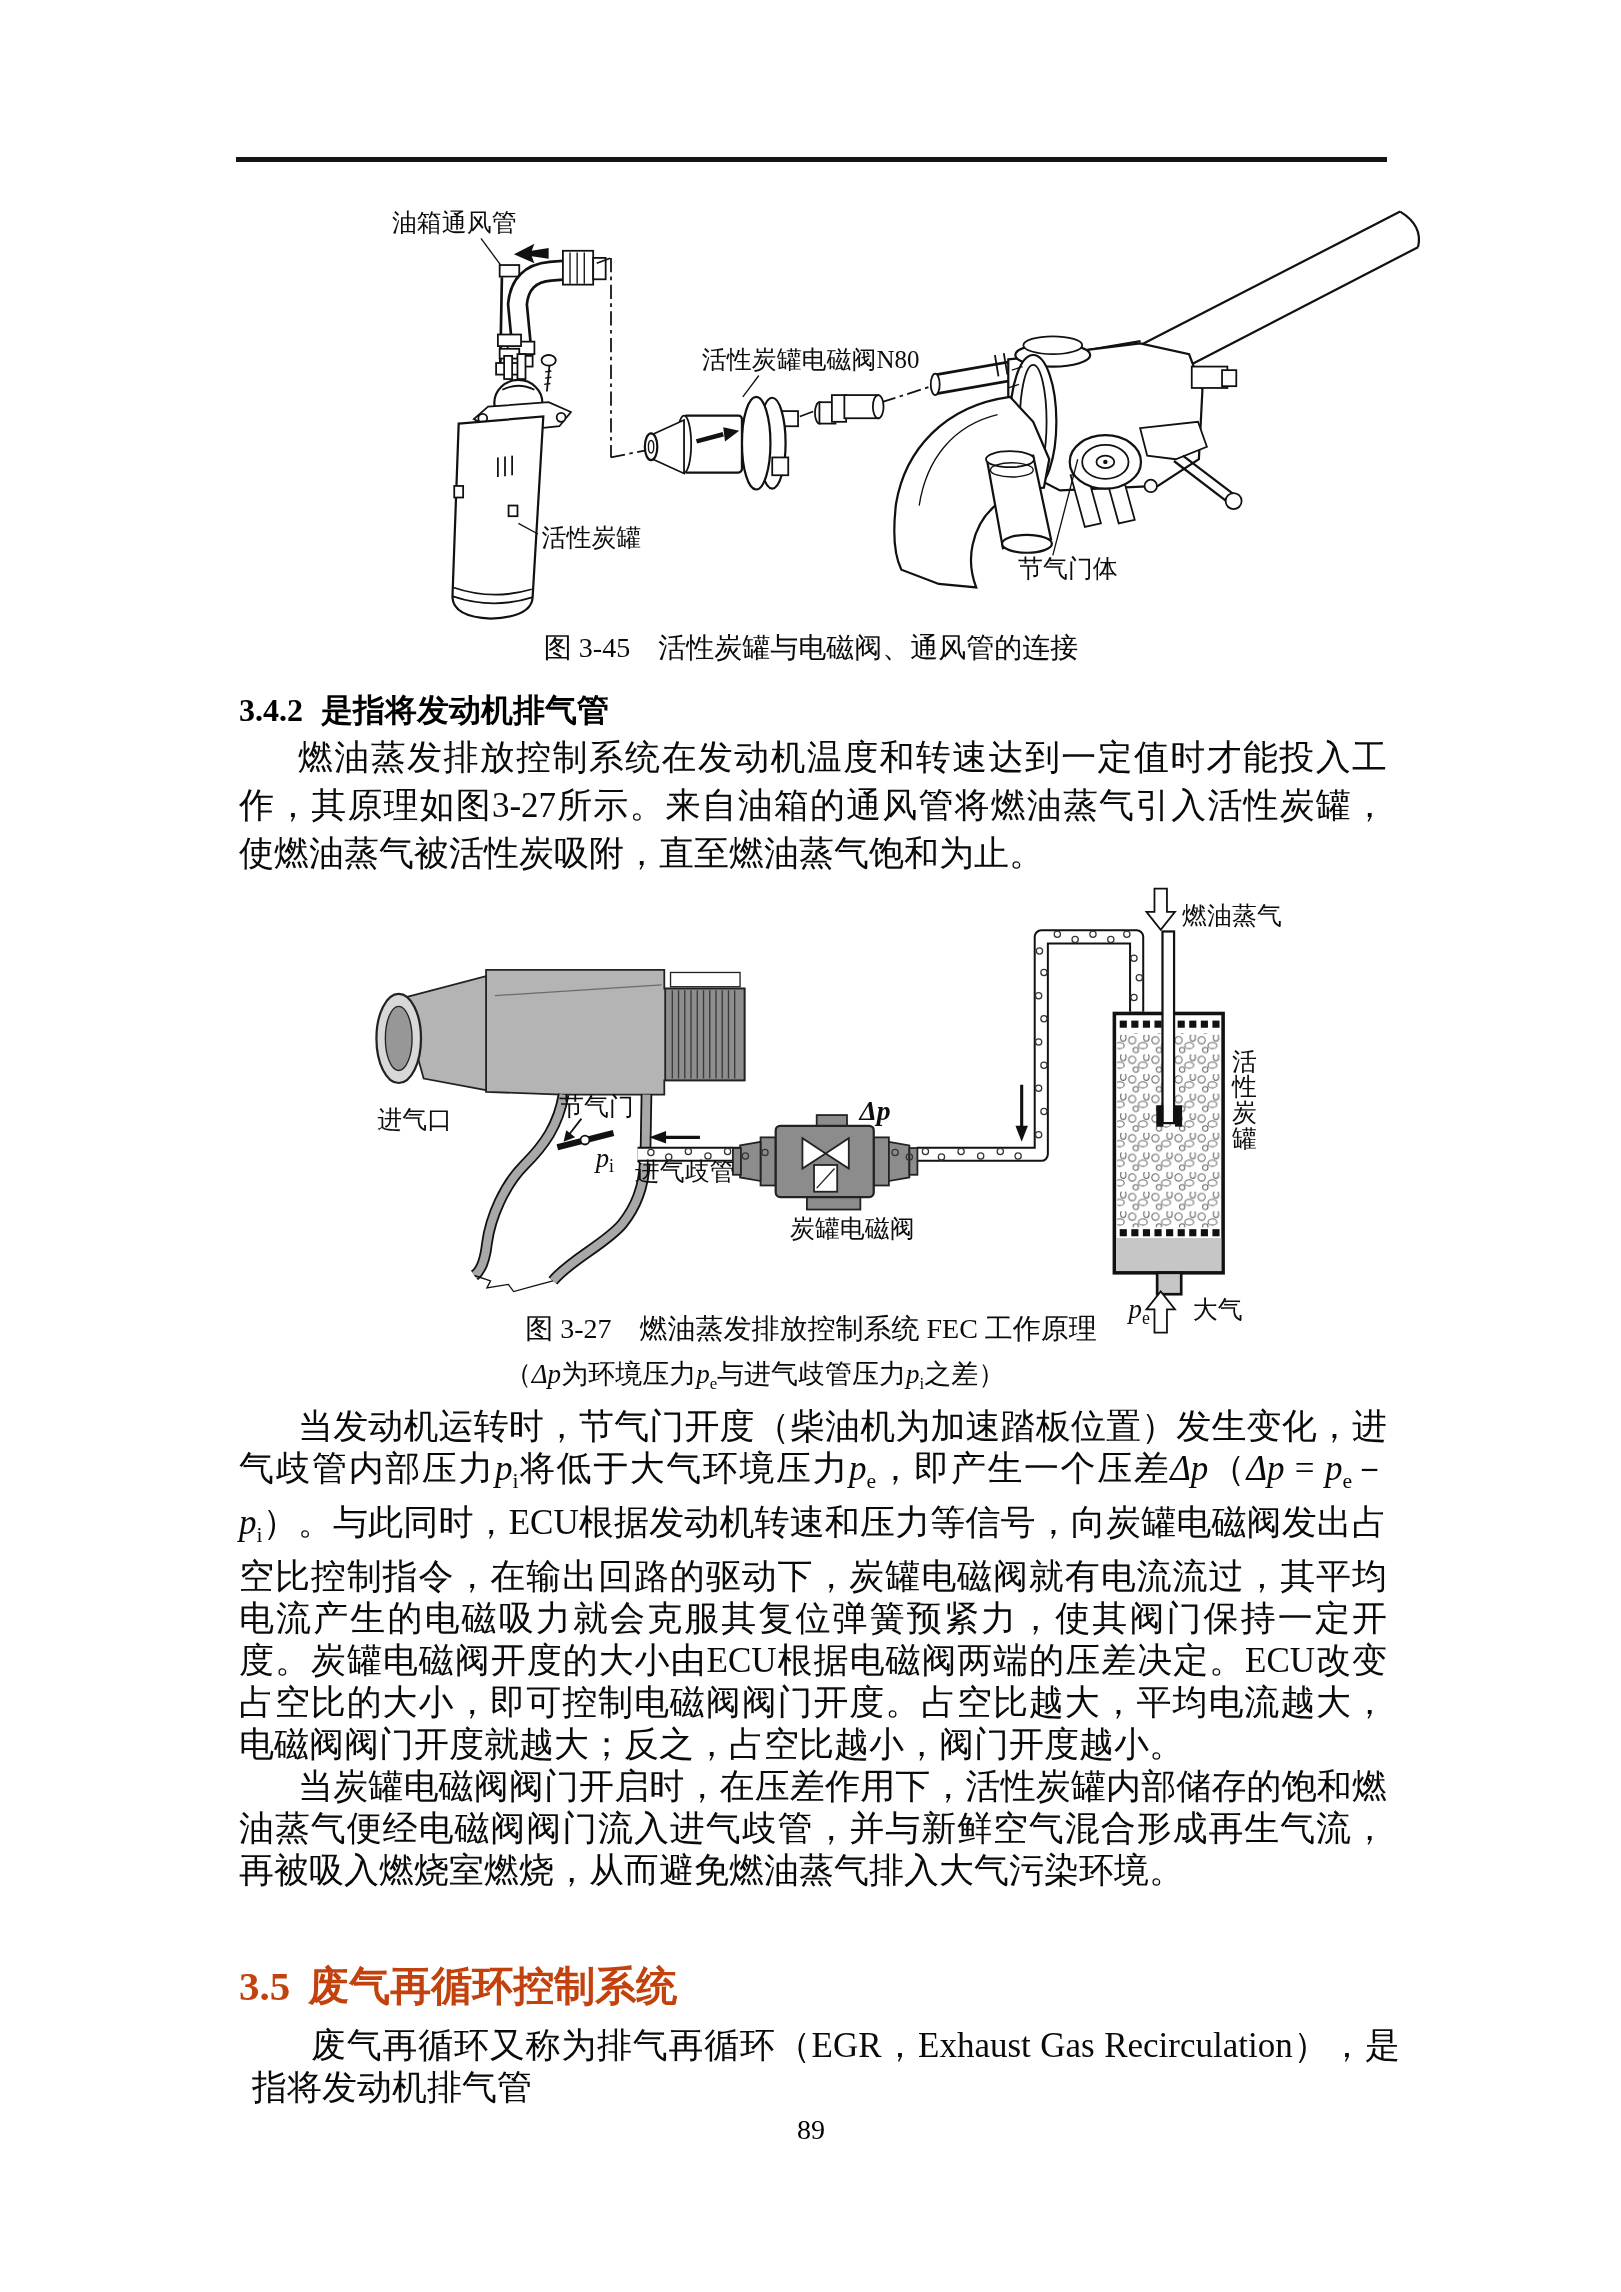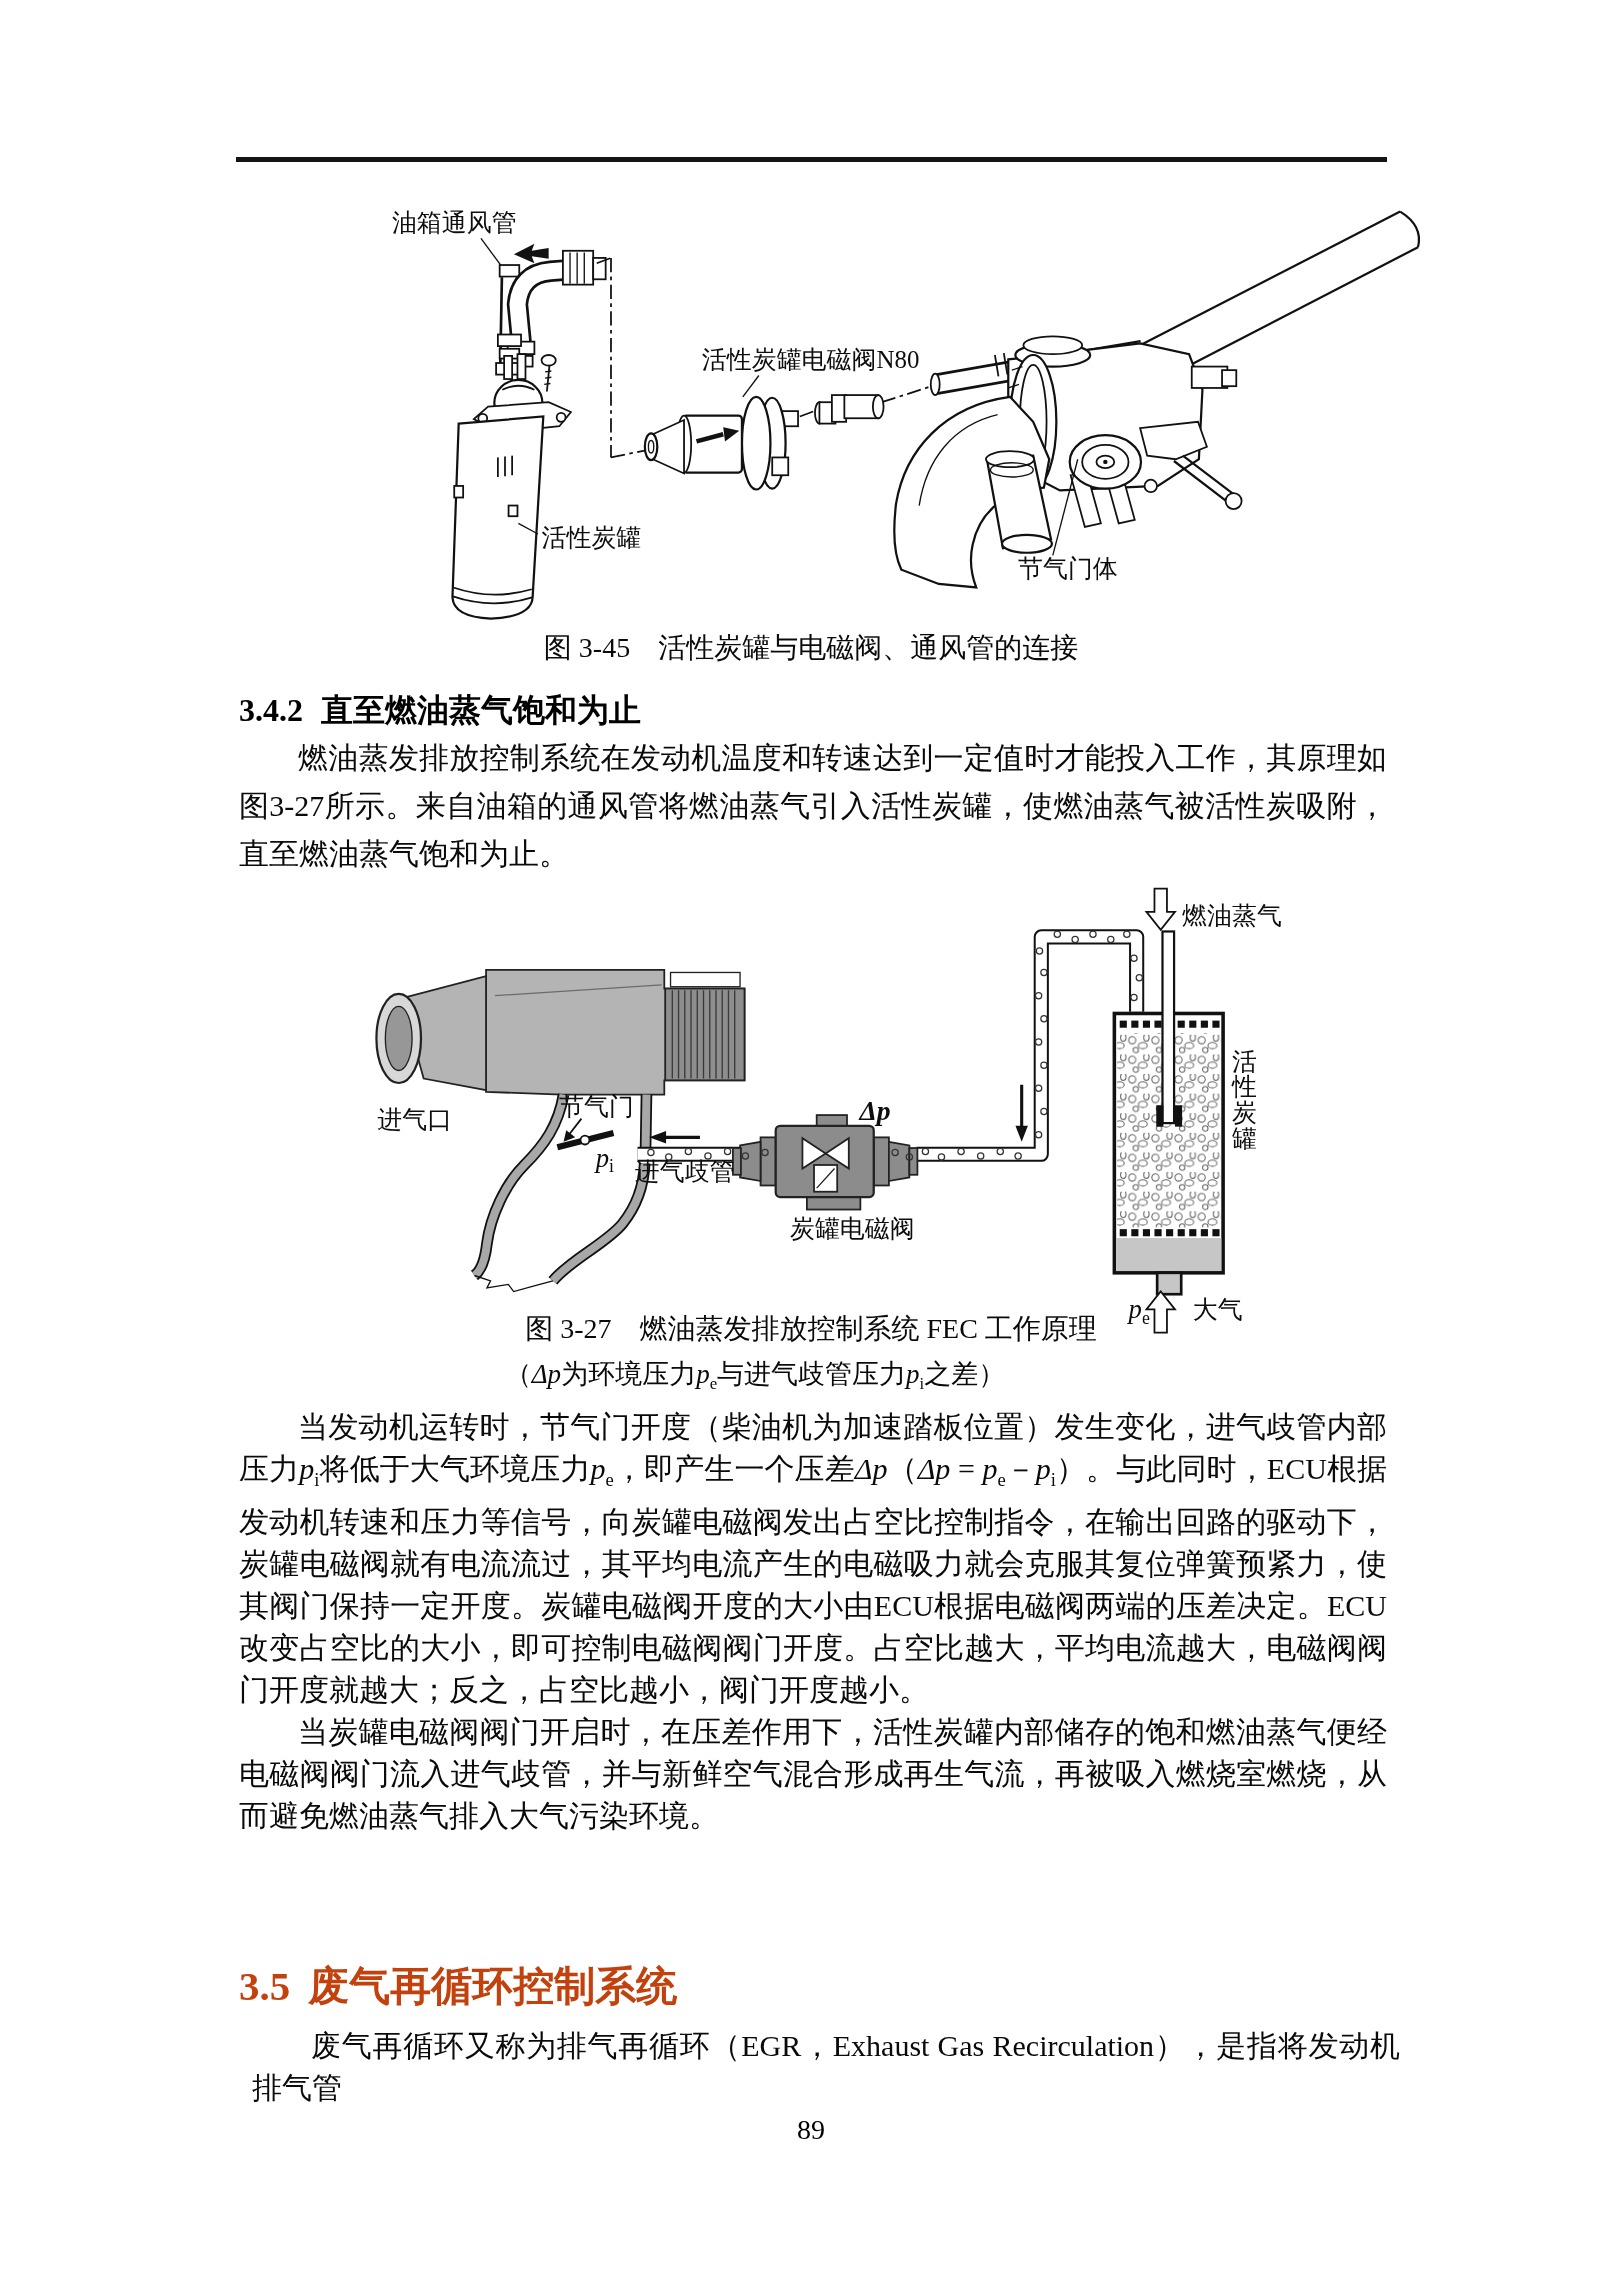--- a/index.html
+++ b/index.html
@@ -1,19 +1,19 @@
 <!DOCTYPE html>
 <html style="font-size:14.3px"><head>
 <meta charset="utf-8">
 <style>
   html,body{margin:0;padding:0;background:#ffffff;width:1622px;height:2293px;overflow:hidden;}
   body{position:relative;font-family:"Liberation Serif",serif;color:#000;}
   .abs{position:absolute;}
   .rule{background:#141414;}
-  .body-text{width:1148px;font-size:30px;line-height:42px;text-align:justify;color:#0a0a0a;}
+  .body-text{width:1148px;font-size:35px;line-height:42px;text-align:justify;color:#0a0a0a;}
   .body-text p{margin:0;text-indent:59px;}
   .p1{line-height:48px;}
   .caption{width:1622px;text-align:center;font-size:28px;color:#0a0a0a;}
   .subcaption{width:1510px;text-align:center;font-size:27px;color:#0a0a0a;}
   .h342{font-family:"Liberation Sans",sans-serif;font-weight:bold;font-size:32px;color:#000;}
   .h35{font-family:"Liberation Sans",sans-serif;font-weight:bold;font-size:41px;color:#c2410c;}
   .h342 .num,.h35 .num{margin-right:18px;font-family:"Liberation Serif",serif;}
   .pagenum{width:1622px;text-align:center;font-size:28px;font-family:Liberation Serif, serif;}
   sub{font-size:0.62em;}
   i.v{font-family:"Liberation Serif",serif;}
@@ -144,21 +144,21 @@
     <circle cx="872" cy="330" r="7" fill="#fff" stroke-width="2"></circle>
     <line x1="762" y1="408" x2="790" y2="300" stroke-width="1.5"></line>
   </g>
   <text x="723" y="432" class="lbl">节气门体</text>
   <text x="20" y="44" class="lbl">油箱通风管</text>
 </svg>
 
 <div class="abs caption" style="top:629px;">图 3-45　活性炭罐与电磁阀、通风管的连接</div>
 
 <div class="abs h342" style="left:239px;top:689px;">
-  <span class="num">3.4.2</span><span>直至燃油蒸气饱和为止</span>
+  <span class="num">3.4.2</span><span>是指将发动机排气管</span>
 </div>
 
 <div class="abs body-text p1" style="left:239px;top:734px;">
   <p>燃油蒸发排放控制系统在发动机温度和转速达到一定值时才能投入工作，其原理如图3-27所示。来自油箱的通风管将燃油蒸气引入活性炭罐，使燃油蒸气被活性炭吸附，直至燃油蒸气饱和为止。</p>
 </div>
 
 <svg class="abs" style="left:339px;top:878px;" width="1016" height="459" viewBox="0 0 1140 515">
   <defs>
     <pattern id="gravel" width="26" height="22" patternUnits="userSpaceOnUse">
       <circle cx="6" cy="6" r="4" fill="none" stroke="#666" stroke-width="1.2"></circle>

